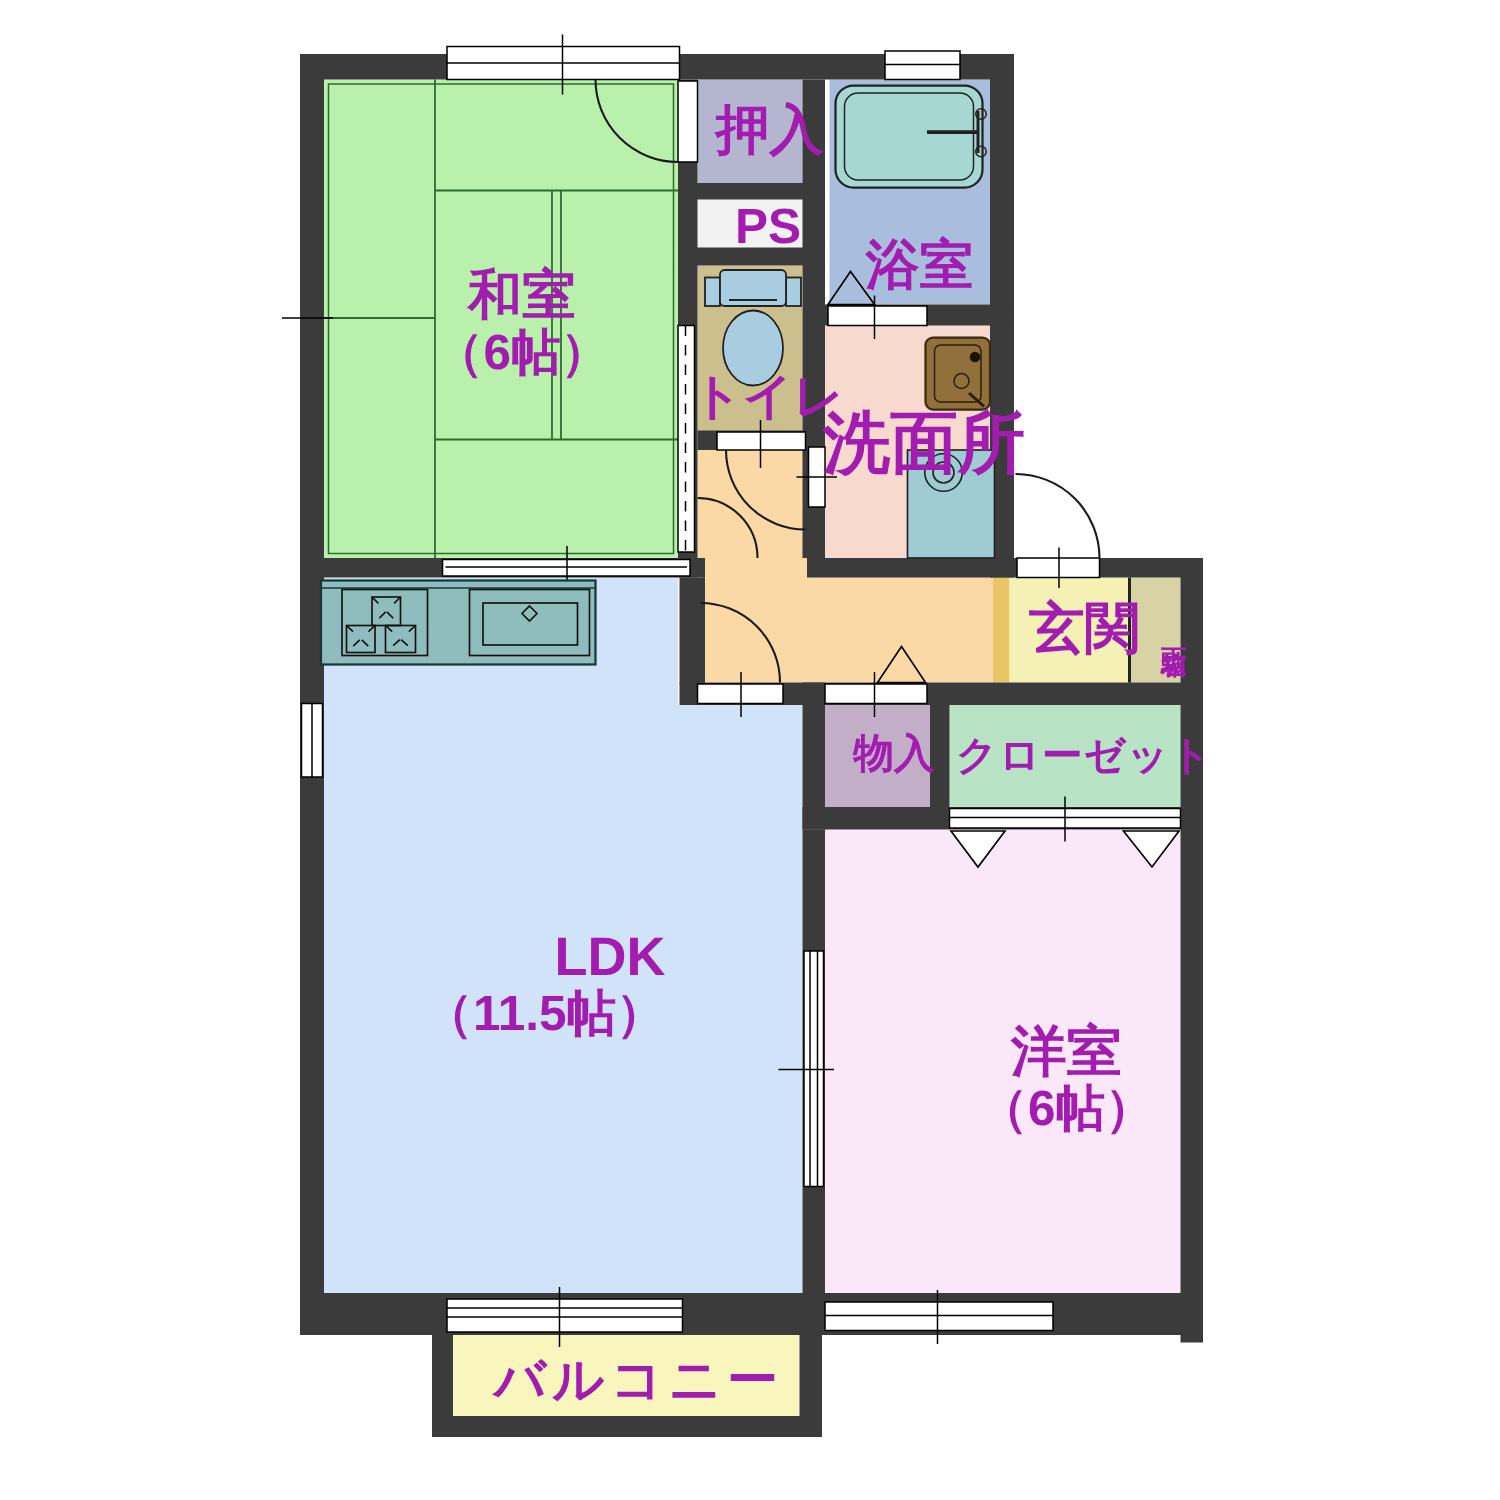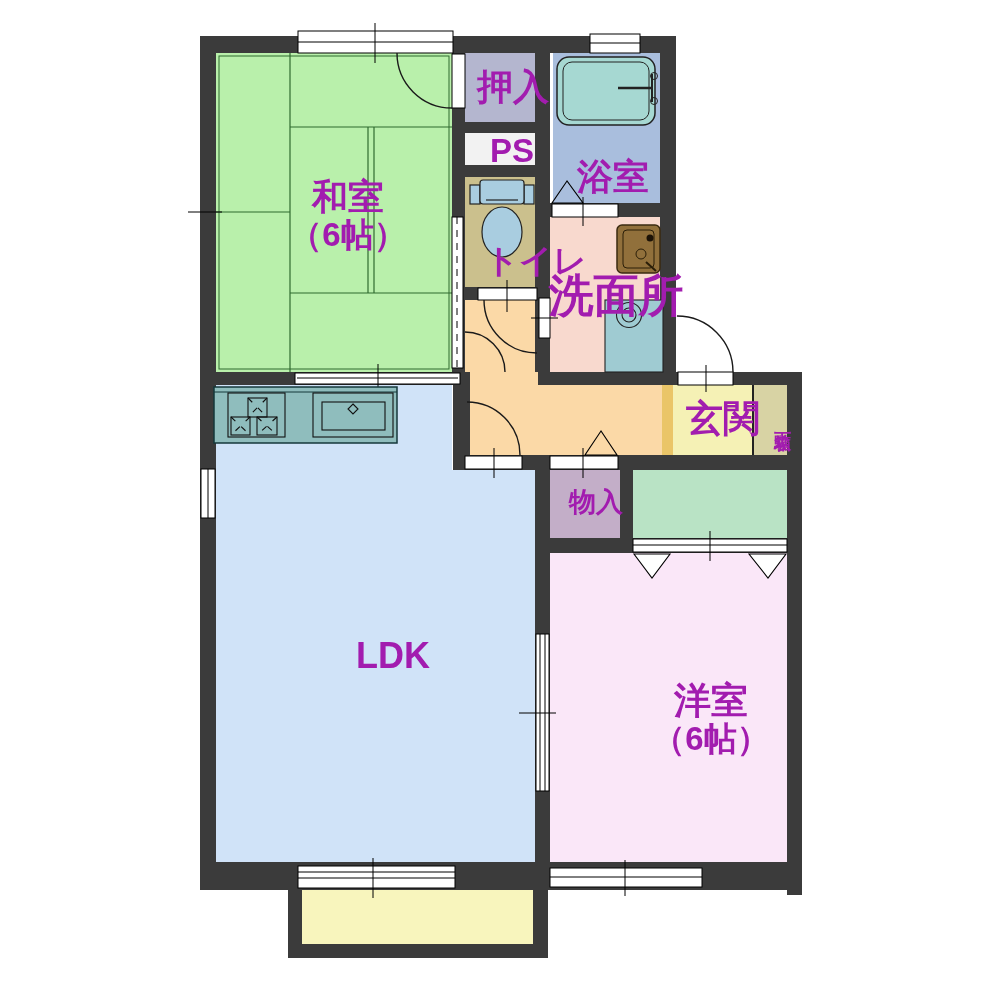--- a/index.html
+++ b/index.html
@@ -27,28 +27,28 @@
   #r-closet{left:633px;top:470px;width:154px;height:68px;}
   #r-ldk-a{left:216px;top:385px;width:236px;height:85px;}
   #r-ldk-b{left:216px;top:470px;width:319px;height:392px;}
   #r-you{left:550px;top:553px;width:237px;height:309px;}
   #r-balcony{left:302px;top:890px;width:231px;height:54px;}
   
   #lbl-washitsu{left:336px;top:215px;font-size:36px;}
   #lbl-washitsu .sz{font-size:33px;}
   #lbl-oshiire{left:501px;top:87px;font-size:36px;}
   #lbl-ps{left:500px;top:151px;font-size:33px;}
-  #lbl-toilet{left:524px;top:264px;font-size:33px;font-family:Liberation Mono, monospace;}
+  #lbl-toilet{left:500px;top:264px;font-size:33px;}
   #lbl-bath{left:601px;top:157px;font-size:36px;margin-top:20px;}
   #lbl-wash{left:604px;top:296px;font-size:45px;}
   #lbl-genkan{left:711px;top:419px;font-size:37px;}
   #lbl-geta{left:770px;top:421px;font-size:17px;writing-mode:vertical-rl;text-orientation:upright;letter-spacing:2px;}
   #lbl-mono{left:584px;top:503px;font-size:27px;}
   #lbl-closet{left:711px;top:504px;font-size:27px;letter-spacing:1px;}
-  #lbl-ldk{left:381px;top:656px;font-size:36px;text-align:right;}
+  #lbl-ldk{left:351px;top:656px;font-size:36px;text-align:right;}
   #lbl-ldk .sz{font-size:33px;}
   #lbl-you{left:699px;top:719px;font-size:37px;}
   #lbl-you .sz{font-size:33px;}
   #lbl-balcony{left:414px;top:921px;font-size:34px;letter-spacing:4px;}
 </style>
 </head>
 <body>
 
 <div id="stage">
 
@@ -259,21 +259,24 @@
     <span class="sz">（6帖）</span>
   </div>
   <div class="lbl" id="lbl-oshiire"><span>押入</span></div>
   <div class="lbl" id="lbl-ps"><span>PS</span></div>
   <div class="lbl" id="lbl-toilet"><span>トイレ</span></div>
   <div class="lbl" id="lbl-bath"><span>浴室</span></div>
   <div class="lbl" id="lbl-wash"><span>洗面所</span></div>
   <div class="lbl" id="lbl-genkan"><span>玄関</span></div>
   <div class="lbl" id="lbl-geta"><span>下駄箱</span></div>
   <div class="lbl" id="lbl-mono"><span>物入</span></div>
+  <div class="lbl" id="lbl-closet"><span>クローゼット</span></div>
   <div class="lbl" id="lbl-ldk">
     <span>LDK</span>
+    <span class="sz">（11.5帖）</span>
   </div>
   <div class="lbl" id="lbl-you">
     <span>洋室</span>
     <span class="sz">（6帖）</span>
   </div>
+  <div class="lbl" id="lbl-balcony"><span>バルコニー</span></div>
 
 </div>
 
 </body></html>

